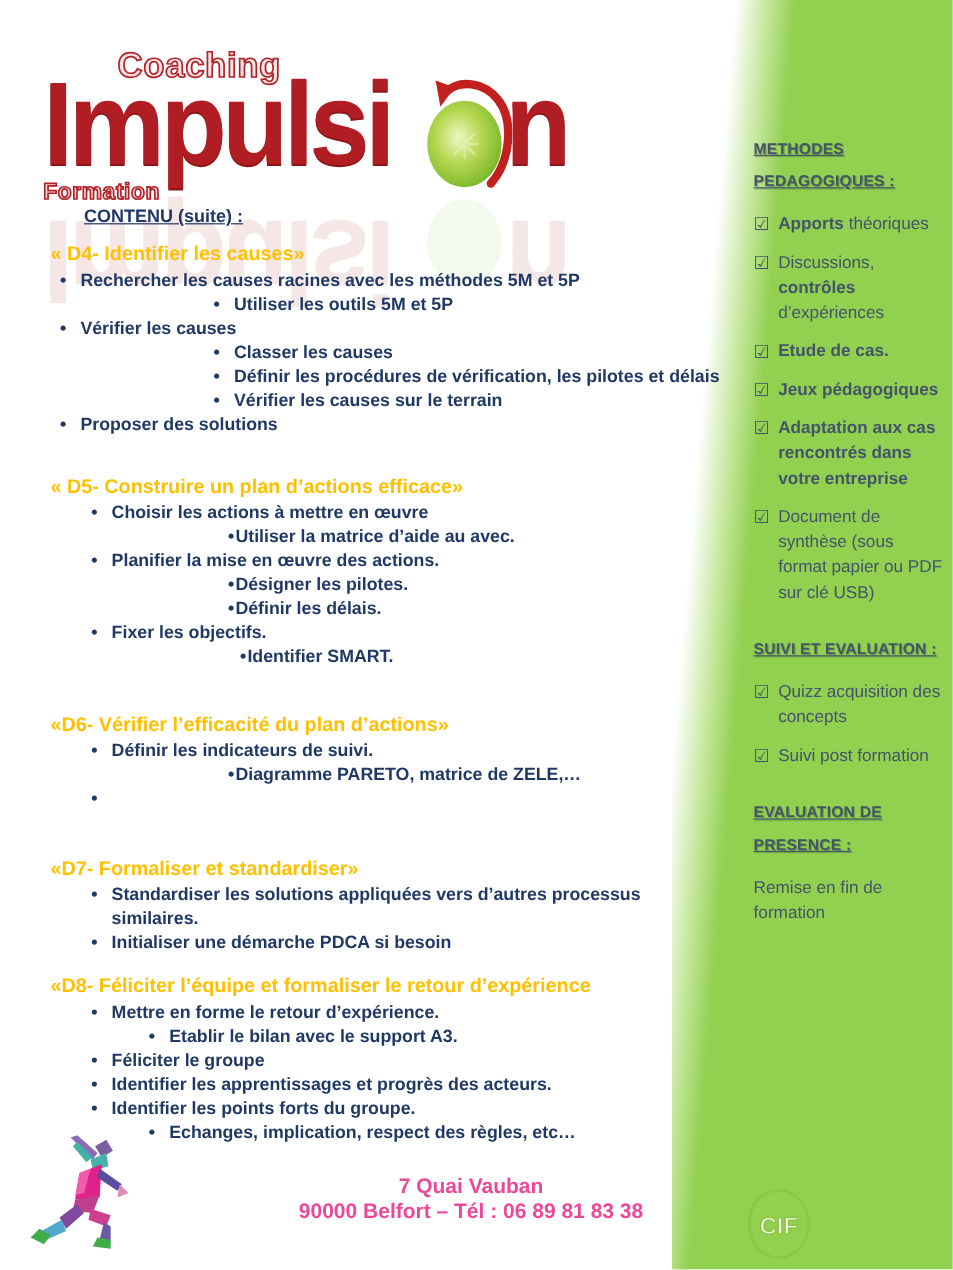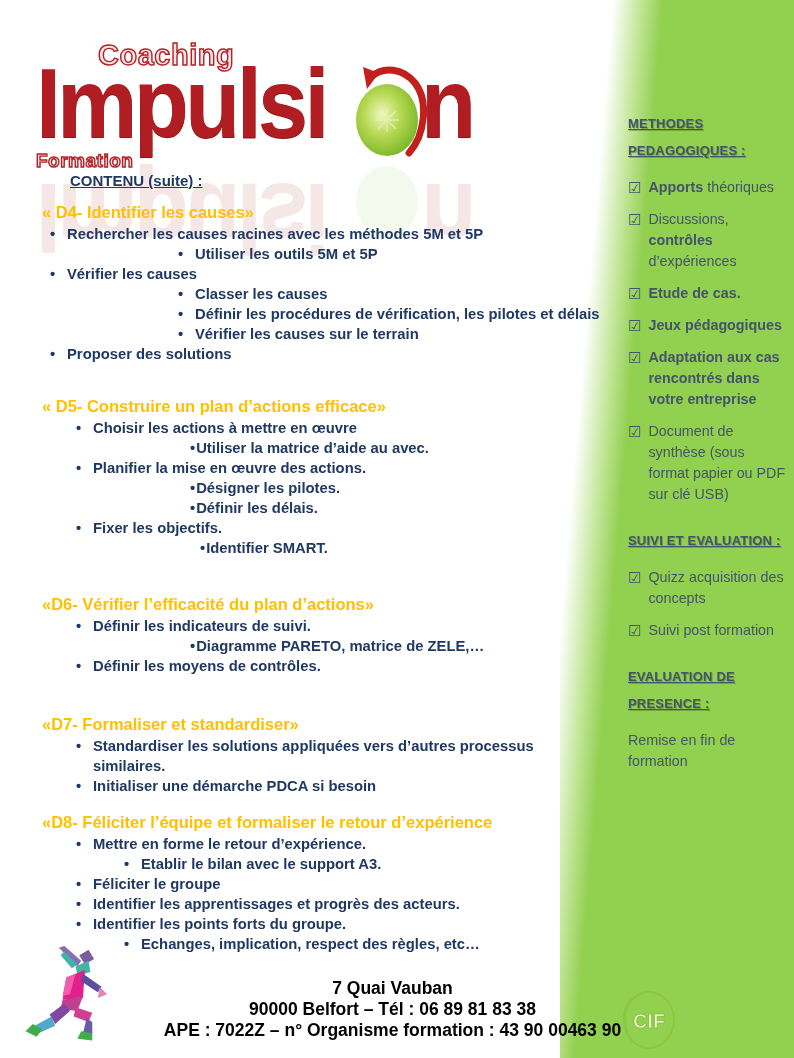--- a/index.html
+++ b/index.html
@@ -51,21 +51,21 @@
   .sb-title{font-size:13px;font-weight:bold;line-height:27px;text-decoration:underline;
             margin-bottom:13px;text-shadow:1px 1px 0 rgba(40,60,40,0.30);letter-spacing:0.2px;}
   .sb-title:not(:first-child){margin-top:22px;}
   .sb-item{display:flex;gap:7px;margin-bottom:11px;font-size:14.3px;line-height:21px;}
   .cbox{flex:0 0 auto;font-size:15px;}
   .bld{font-weight:bold;}
 
   
   .runner{position:absolute;left:22px;top:946px;width:96px;height:102px;}
   .address{position:absolute;left:110px;top:978px;width:565px;text-align:center;
-           color:#000000;font-weight:bold;font-size:17.5px;line-height:21px;}
+           color:#ec4899;font-weight:bold;font-size:17.5px;line-height:21px;}
   .cif{position:absolute;left:608px;top:988px;width:80px;height:66px;}
 </style>
 </head>
 <body>
 
 <div class="page">
 
   <svg class="band" viewBox="0 0 794 1058" preserveAspectRatio="none">
     <defs>
       <linearGradient id="bandg" gradientUnits="userSpaceOnUse" x1="613" y1="0" x2="663" y2="0" gradientTransform="rotate(4.8 613 0)">
@@ -185,21 +185,20 @@
         <div class="item b1i">
           <span class="bullet">•</span>
           <span class="itext">Définir les indicateurs de suivi.</span>
         </div>
         <div class="item g">
           <span class="bullet">•</span>
           <span class="itext">Diagramme PARETO, matrice de ZELE,…</span>
         </div>
         <div class="item b1i">
           <span class="bullet">•</span>
-          <span class="itext">Définir les moyens de contrôles.</span>
         </div>
       </div>
       <div class="section">
         <div class="sec-title">«D7- Formaliser et standardiser»</div>
         <div class="item b1i">
           <span class="bullet">•</span>
           <span class="itext">Standardiser les solutions appliquées vers d’autres processus similaires.</span>
         </div>
         <div class="item b1i">
           <span class="bullet">•</span>
@@ -290,21 +289,20 @@
     <polygon points="30,76 12,86 16,94 34,86" fill="#52a8cc"></polygon>
     <polygon points="10,84 2,92 14,98 20,90" fill="#3fae49"></polygon>
     <polygon points="56,66 74,72 70,82 54,76" fill="#d0408f"></polygon>
     <polygon points="68,78 64,94 74,96 74,82" fill="#6a5aa8"></polygon>
     <polygon points="62,92 58,100 74,102 74,94" fill="#3fae49"></polygon>
   </svg>
 
   <div class="address">
     <div>7 Quai Vauban</div>
     <div>90000 Belfort – Tél : 06 89 81 83 38</div>
-    <div>APE : 7022Z – n° Organisme formation : 43 90 00463 90</div>
   </div>
 
   <svg class="cif" viewBox="0 0 80 66">
     <ellipse cx="41" cy="32" rx="25" ry="28" fill="none" stroke="#8dc63f" stroke-width="2"></ellipse>
     <path d="M 24,10 A 30,30 0 0 0 17,40" fill="none" stroke="#8dc63f" stroke-width="1.5"></path>
     <path d="M 28,7 A 32,32 0 0 0 20,44" fill="none" stroke="#8dc63f" stroke-width="1"></path>
     <text x="41" y="40" text-anchor="middle" font-family="Liberation Sans, sans-serif" font-size="20" font-weight="bold" fill="#ffffff" stroke="#8dc63f" stroke-width="1.2">CIF</text>
   </svg>
 
 </div>

